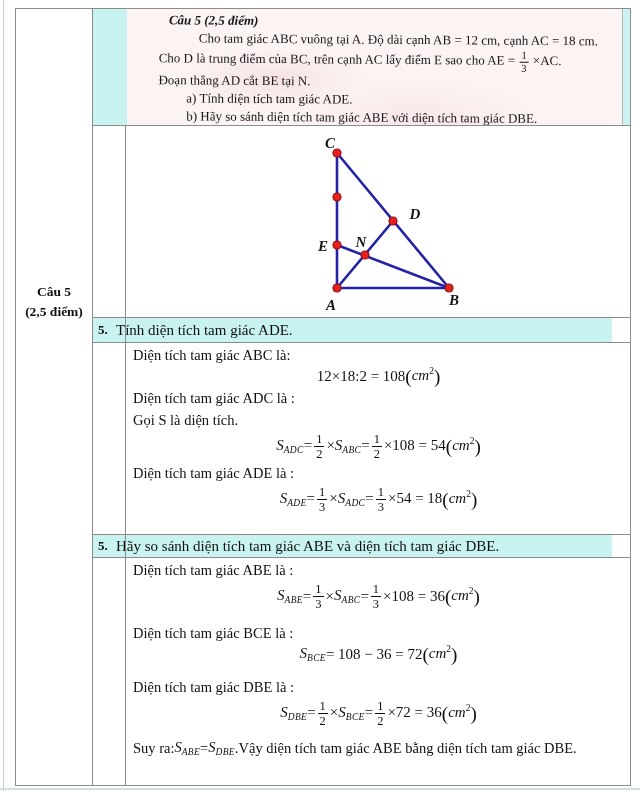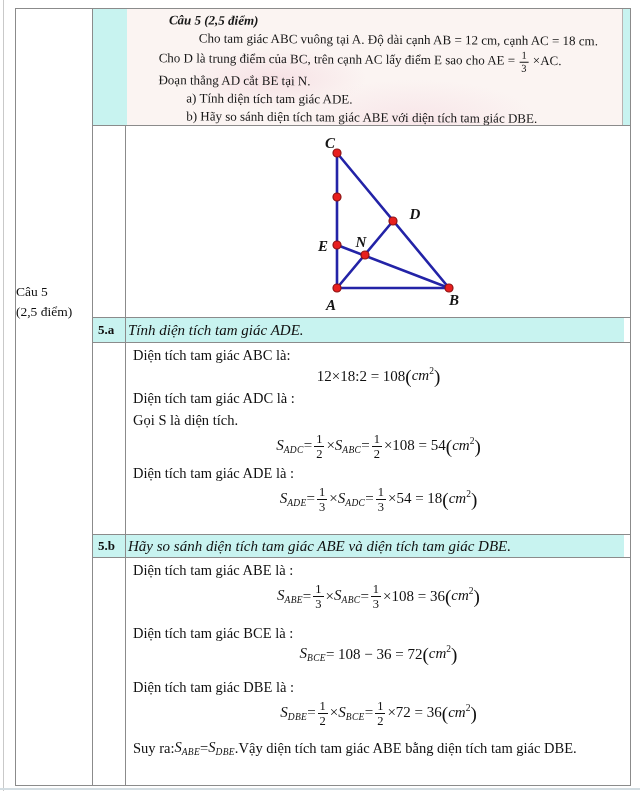--- a/index.html
+++ b/index.html
@@ -28,22 +28,22 @@
   .v1{left:76px;top:0;width:1px;height:776px;}
   .v2{left:109px;top:116px;width:1px;height:660px;}
   .h1{left:76px;top:116px;width:538px;height:1px;}
   .h2{left:76px;top:308px;width:538px;height:1px;}
   .h3{left:76px;top:333px;width:538px;height:1px;}
   .h4{left:76px;top:525px;width:538px;height:1px;}
   .h5{left:76px;top:548px;width:538px;height:1px;}
 
   
   .qlabel{
-    position:absolute;left:0;top:273px;width:76px;
-    font-weight:normal;font-size:13.5px;line-height:1.45;
+    position:absolute;left:0;top:273px;width:76px;text-align:center;
+    font-weight:bold;font-size:13.5px;line-height:1.45;
   }
 
   
   .scan-row{position:absolute;left:76px;top:0;width:538px;height:116px;background:var(--cyan);}
   .scan{
     position:absolute;left:35px;top:0;width:496px;height:116px;overflow:hidden;
     background:
       radial-gradient(ellipse 130px 45px at 30% 60%, rgba(243,210,218,.55), transparent 70%),
       radial-gradient(ellipse 170px 55px at 58% 95%, rgba(245,216,224,.5), transparent 72%),
       var(--scan-bg);
@@ -63,22 +63,22 @@
 
   
   .fig-cell{position:absolute;left:110px;top:117px;width:504px;height:191px;background:#fff;}
 
   
   .hdr-num{
     position:absolute;left:77px;width:32px;background:var(--cyan);
     font-weight:bold;font-size:13px;padding-left:5px;
   }
   .hdr-title{
-    position:absolute;left:104px;width:504px;background:var(--cyan);
-    font-size:15px;padding-left:8px;white-space:nowrap;overflow:hidden;font-style:italic;
+    position:absolute;left:92px;width:504px;background:var(--cyan);
+    font-size:15px;padding-left:8px;white-space:nowrap;overflow:hidden;
   }
   .ha{top:309px;height:24px;line-height:24px;}
   .hb{top:526px;height:22px;line-height:22px;}
 
   
   .content{position:absolute;left:110px;width:504px;padding:0 6px 0 7px;font-size:14.5px;}
   .ca{top:334px;height:190px;}
   .cb{top:549px;height:227px;}
   .ln{margin:0;}
   .ln-label{margin-top:3px;}

